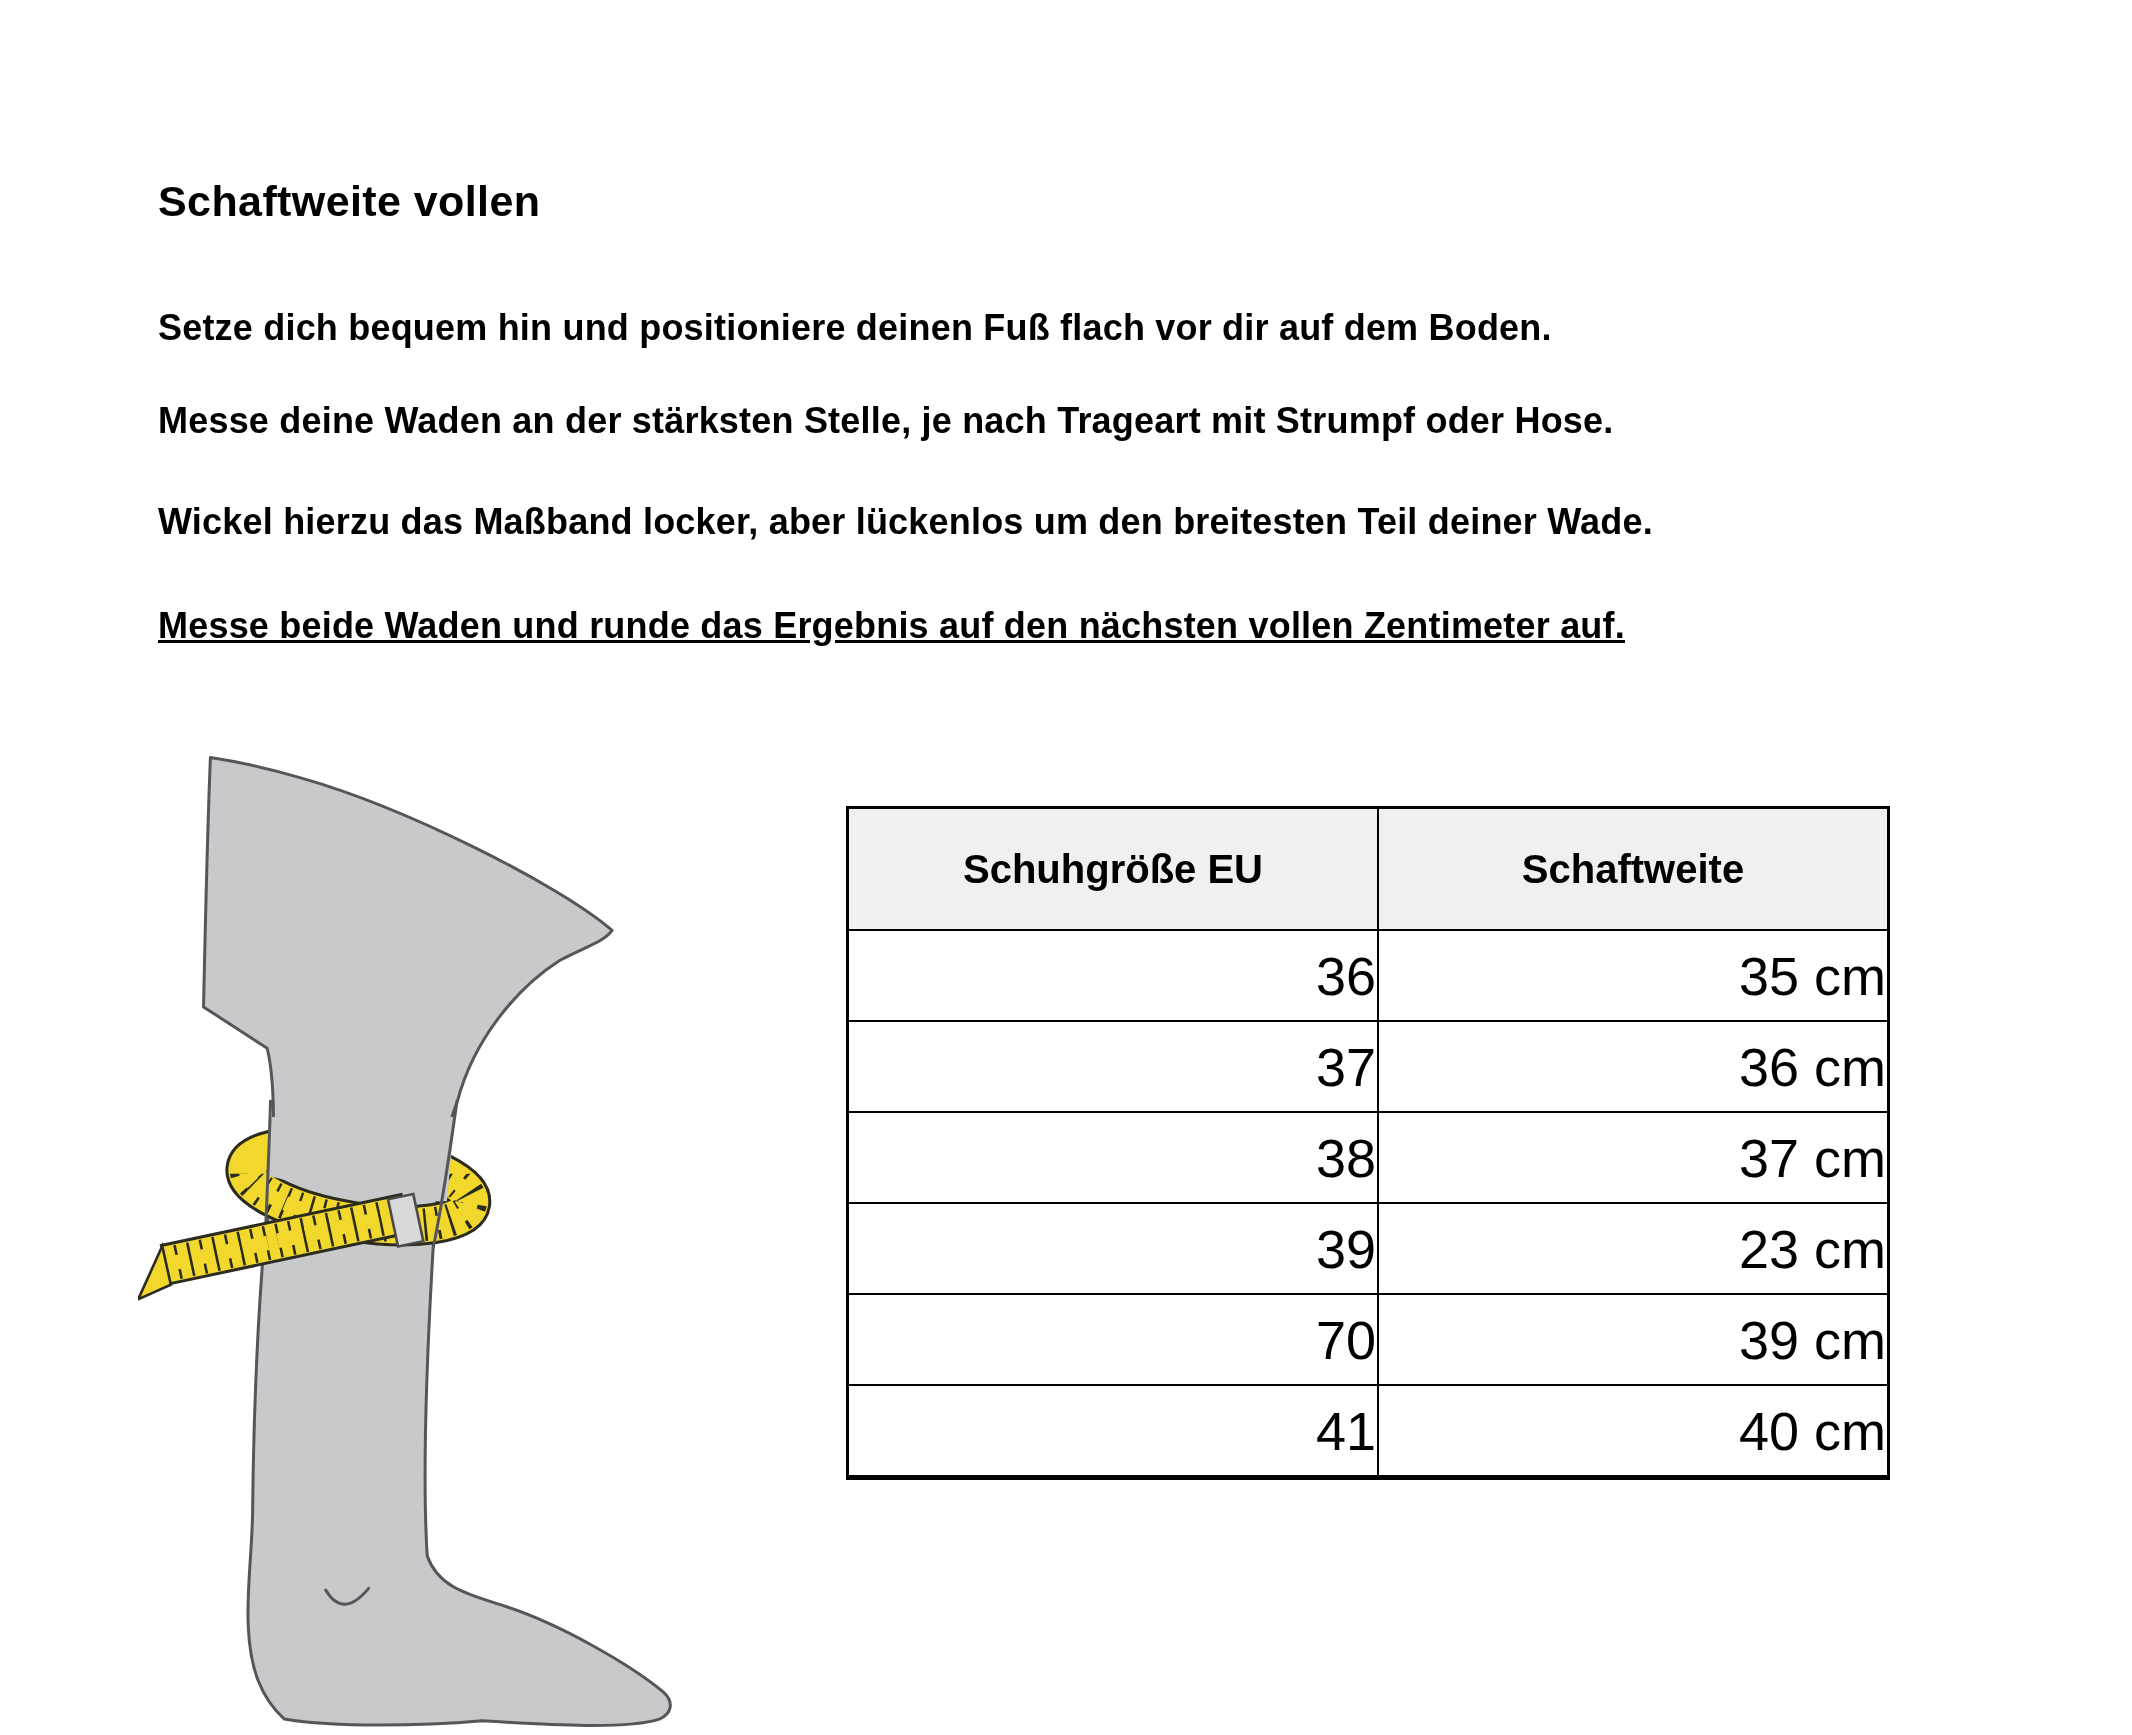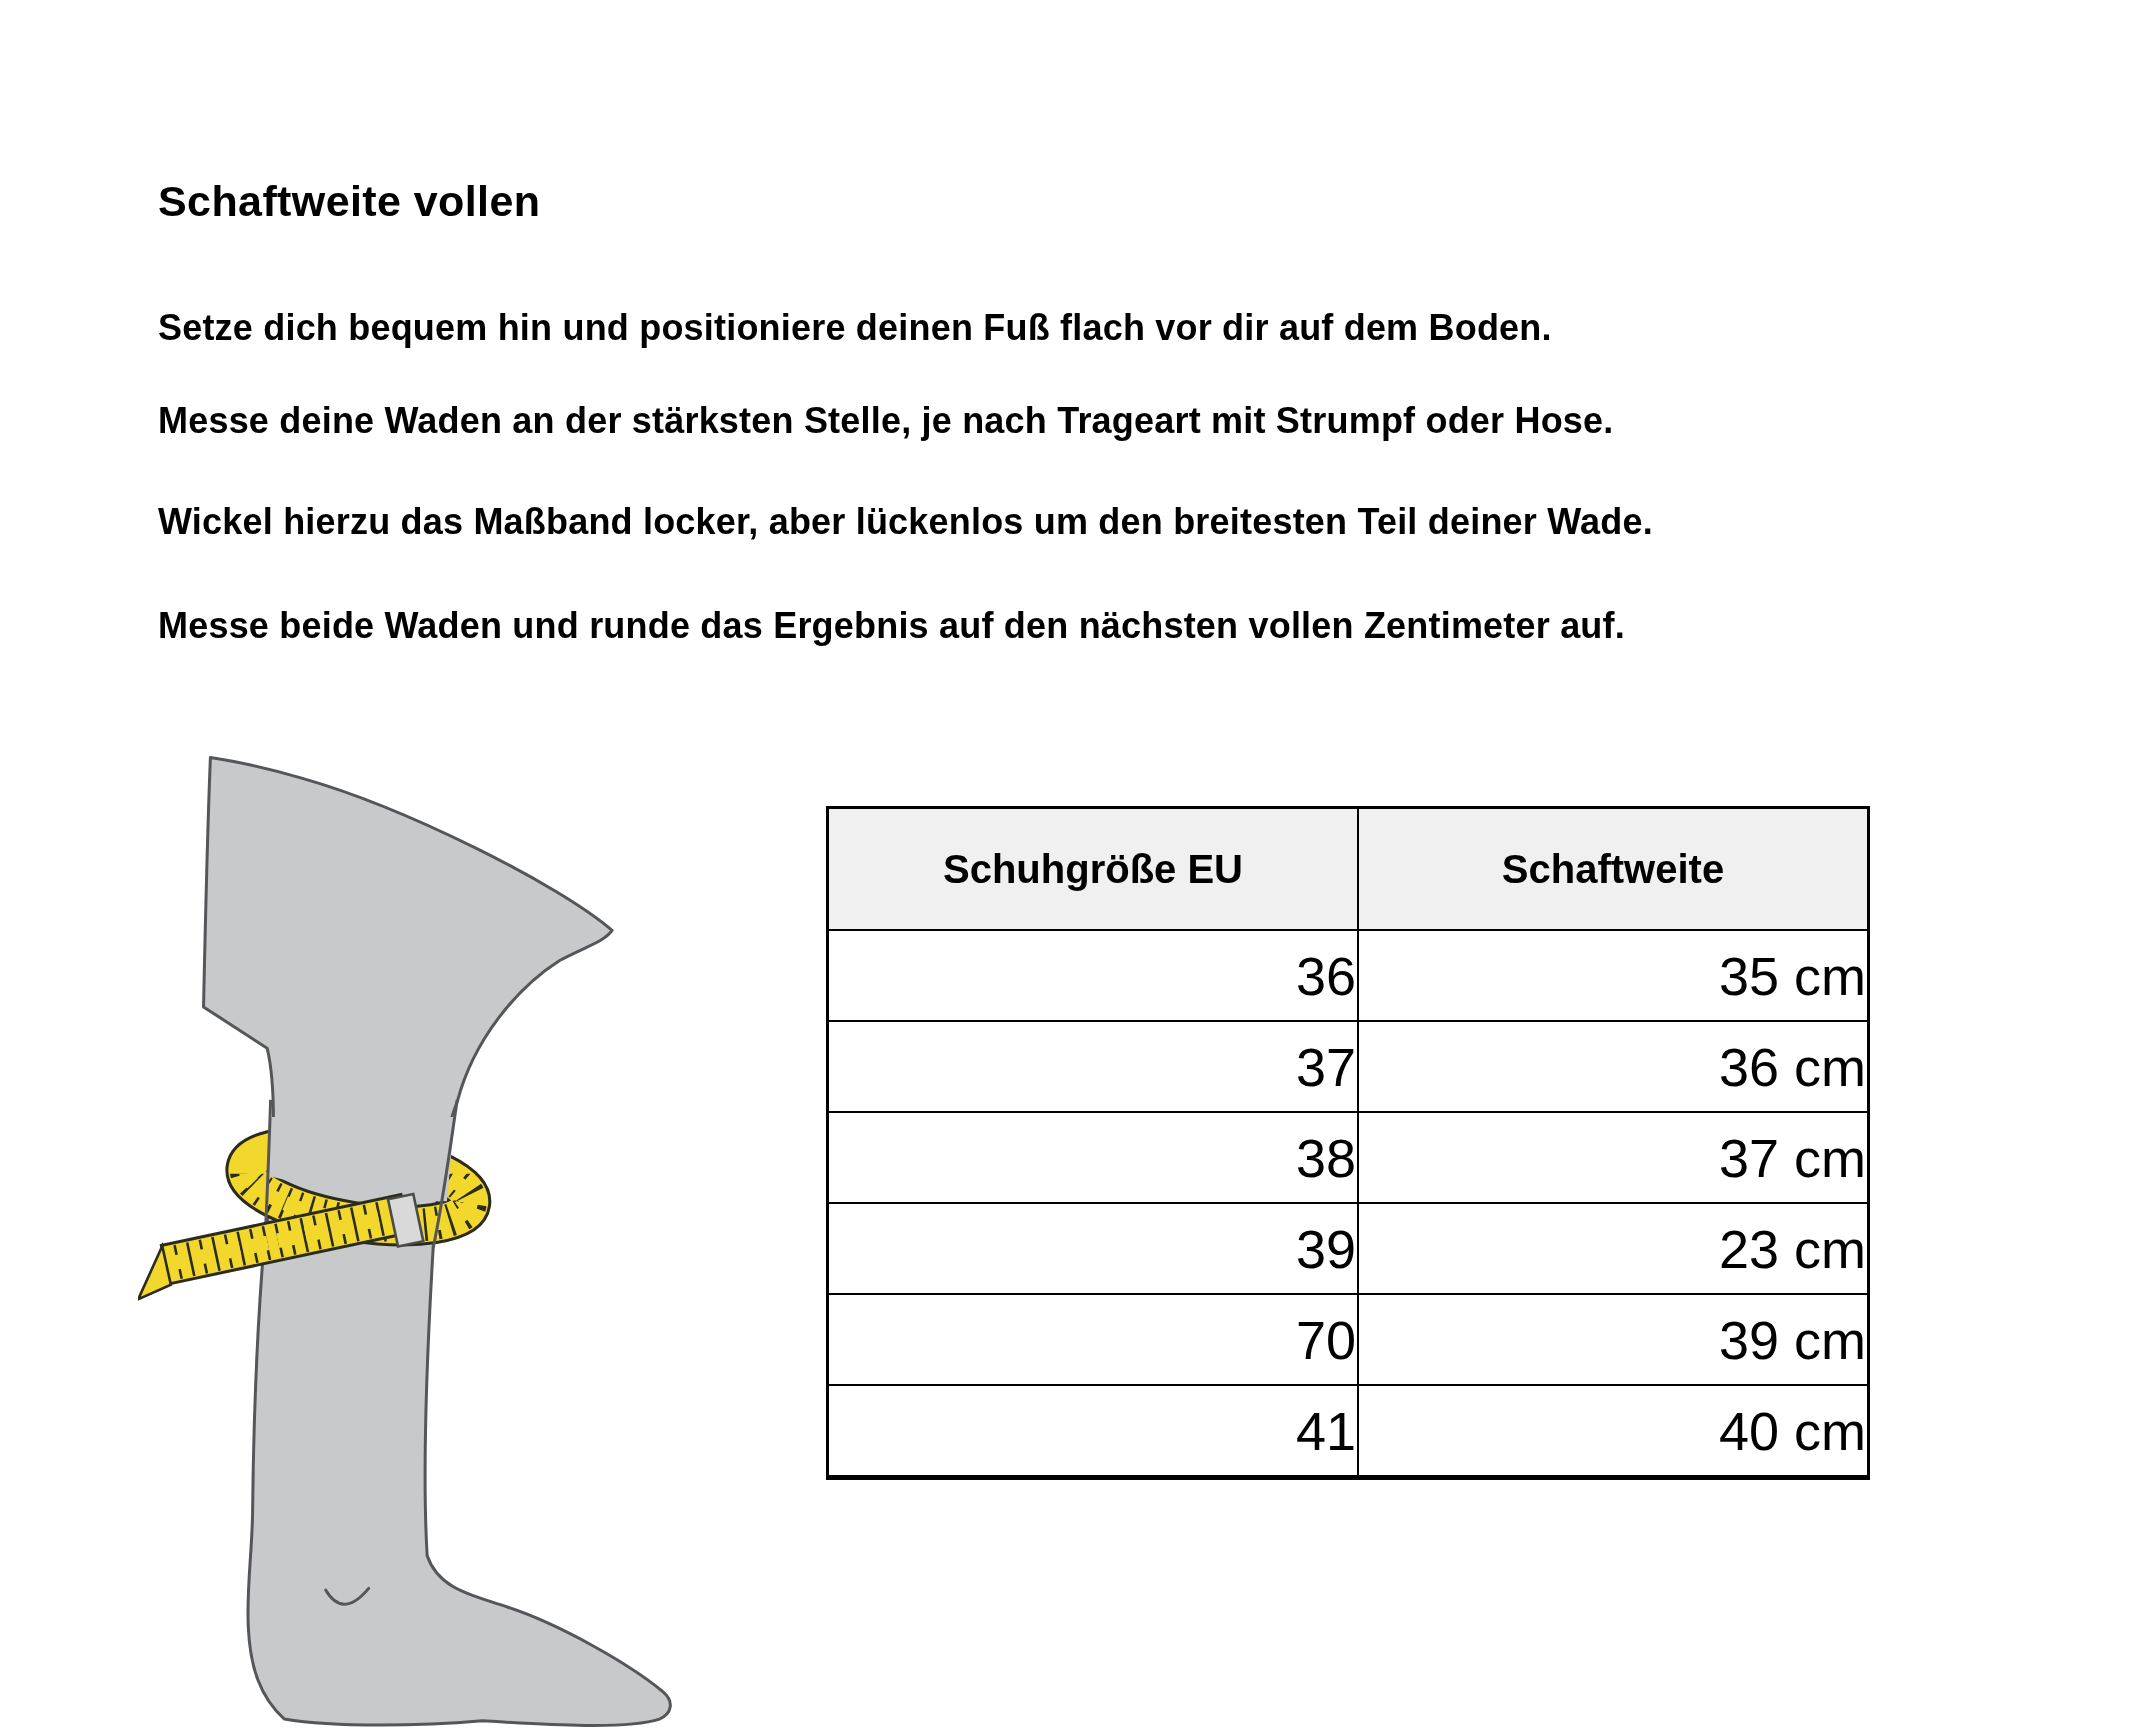--- a/index.html
+++ b/index.html
@@ -27,21 +27,21 @@
     position: absolute;
     left: 158px;
     font-size: 36px;
     font-weight: bold;
     white-space: nowrap;
     letter-spacing: 0.2px;
   }
   .para.p1 { top: 271px; }
   .para.p2 { top: 364px; }
   .para.p3 { top: 465px; }
-  .para.p4 { top: 569px; }
+  .para.p4 { top: 569px; text-decoration: underline; }
 
   .leg-illustration {
     position: absolute;
     left: 138px;
     top: 730px;
     width: 568px;
     height: 1002px;
   }
 
   table.size-table {
@@ -52,20 +52,21 @@
     border-collapse: collapse;
     table-layout: fixed;
     background: #ffffff;
   }
   table.size-table, table.size-table th, table.size-table td {
     border: 2.6px solid #000000;
   }
   table.size-table {
     border-width: 3.4px;
     border-bottom-width: 5.2px;
+    margin-left: 20px;
   }
   table.size-table th {
     background: #f0f0f0;
     font-size: 40px;
     font-weight: bold;
     text-align: center;
     vertical-align: middle;
     height: 118px;
   }
   table.size-table td {

